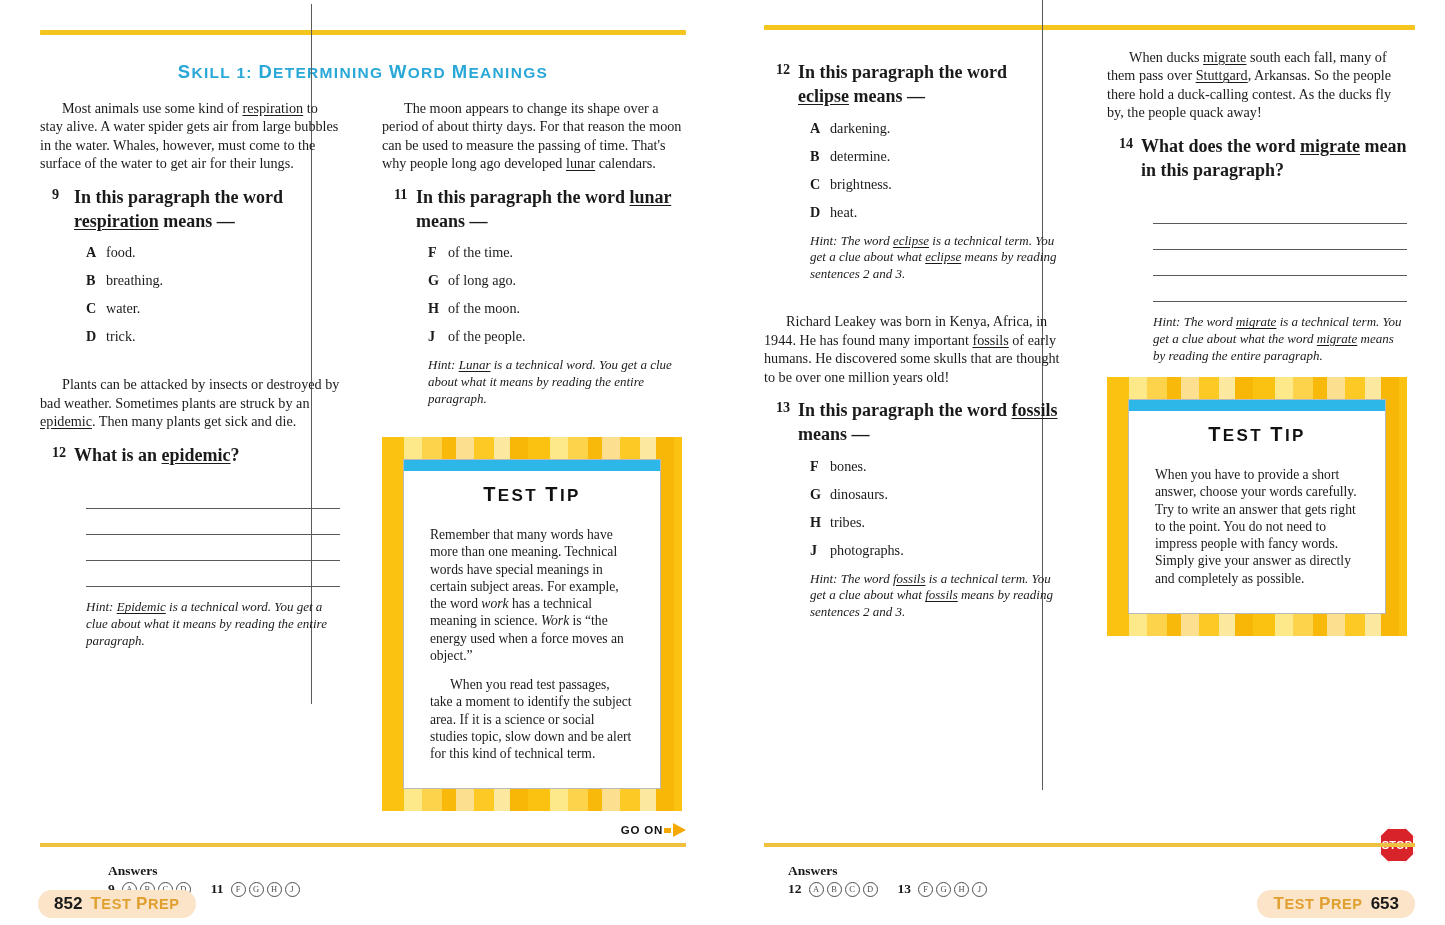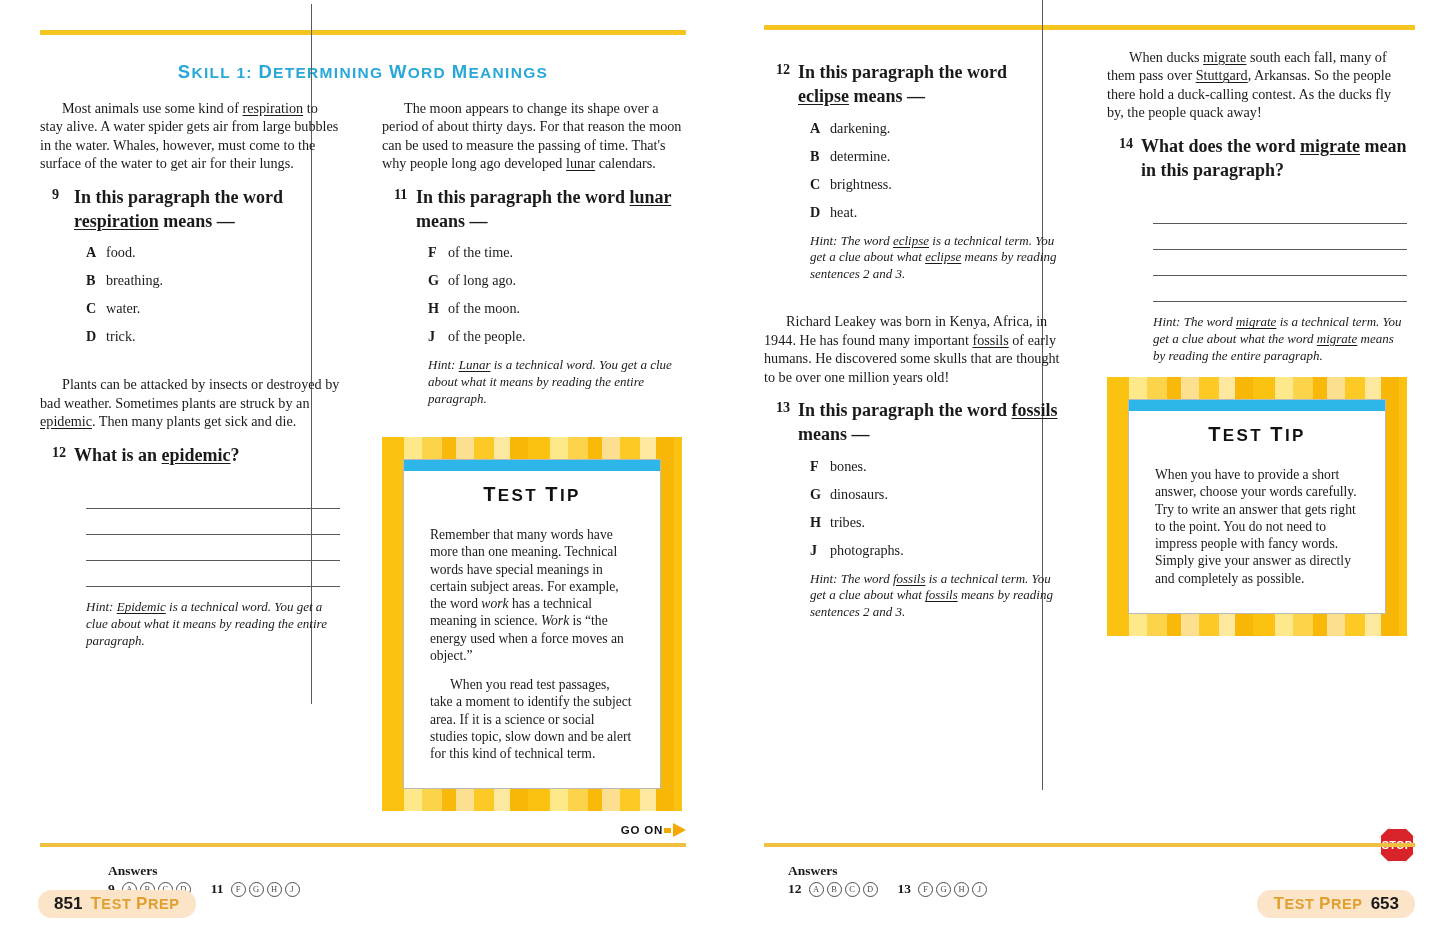--- a/index.html
+++ b/index.html
@@ -345,21 +345,21 @@
         <span class="grp">
           <span class="bub">F</span>
           <span class="bub">G</span>
           <span class="bub">H</span>
           <span class="bub">J</span>
         </span>
       </div>
     </div>
 
     <div class="pill pill-left">
-      <span class="pg-num">851</span>
+      <span class="pg-num">852</span>
       <span class="pill-lab"><span class="big">T</span>EST <span class="big">P</span>REP</span>
     </div>
   </div>
 
   <div class="page page-right">
     <div class="top-rule"></div>
 
     <div class="cols" style="margin-top:18px;">
       <div class="coldiv" style="left:320px; top:0px; height:790px;"></div>
 

